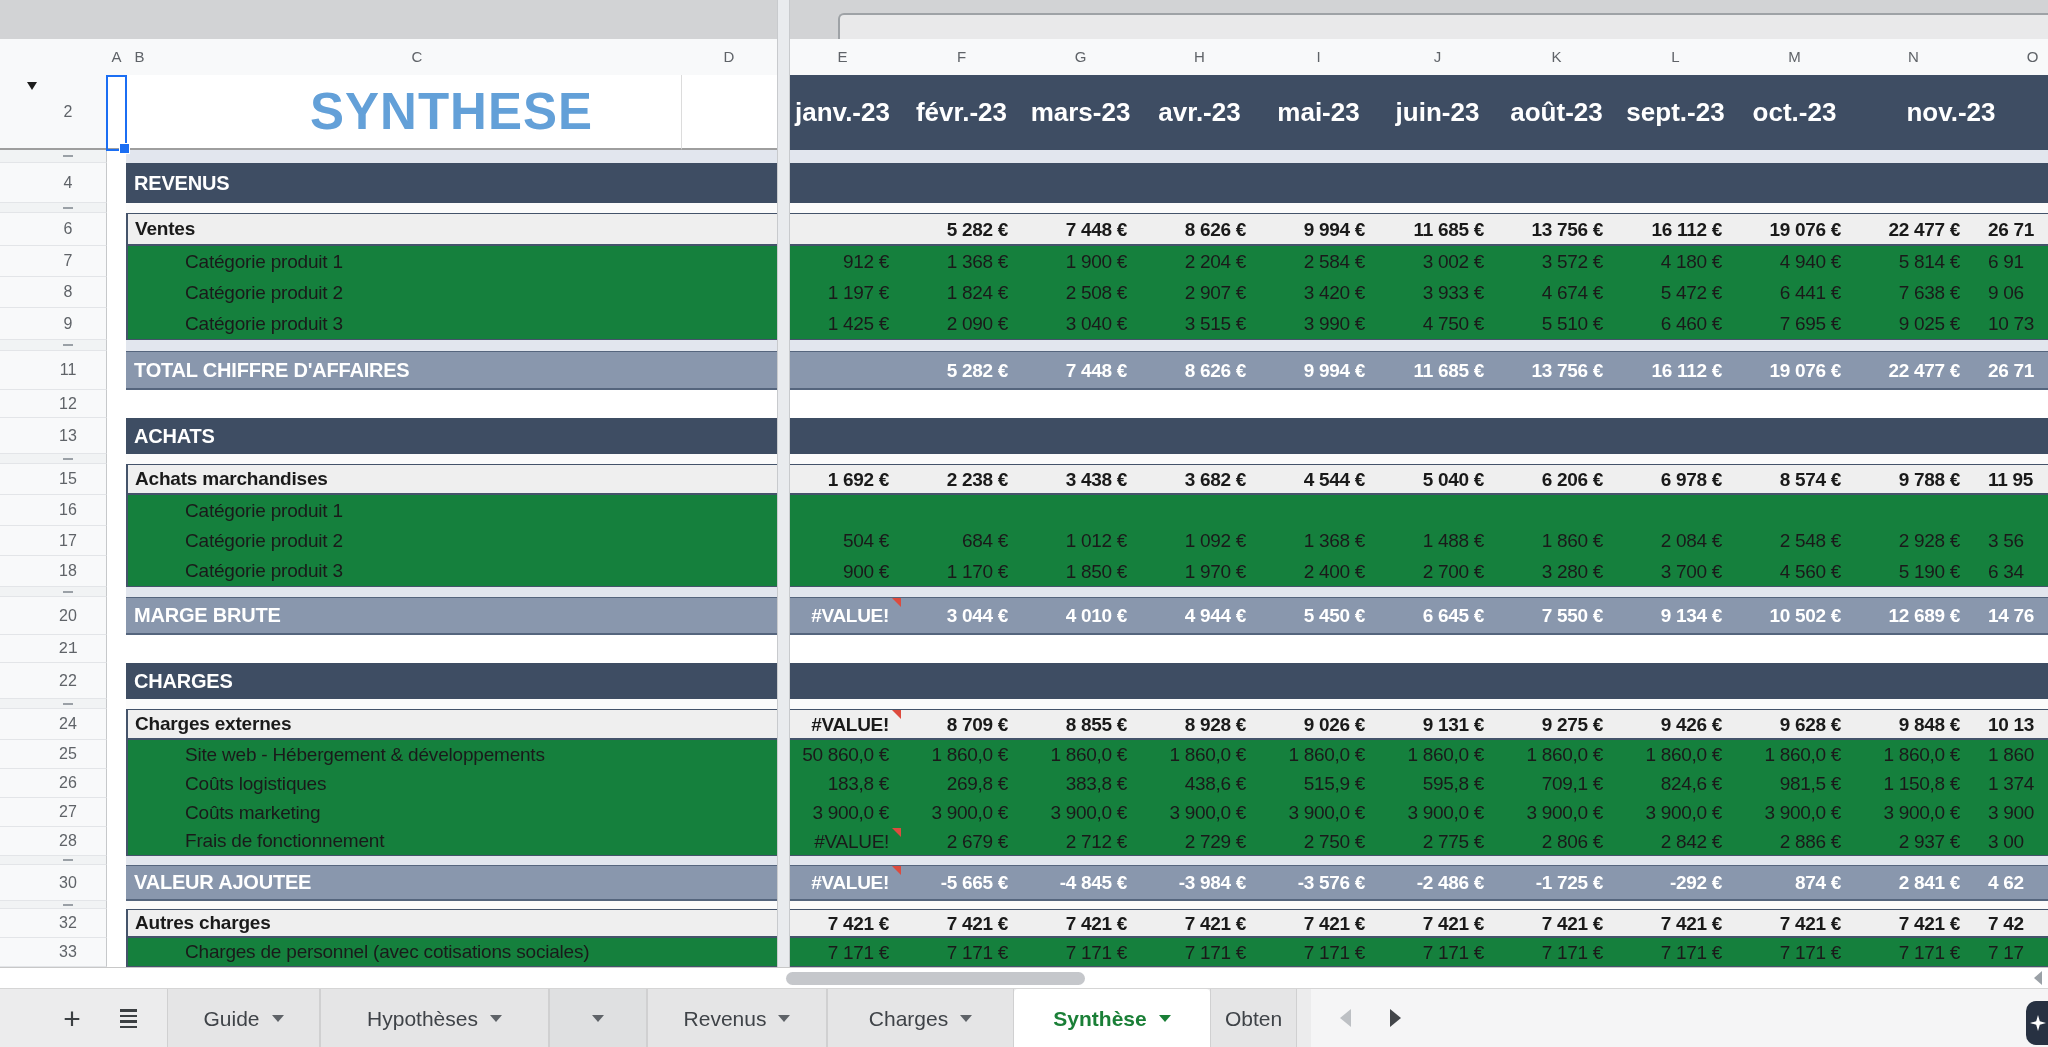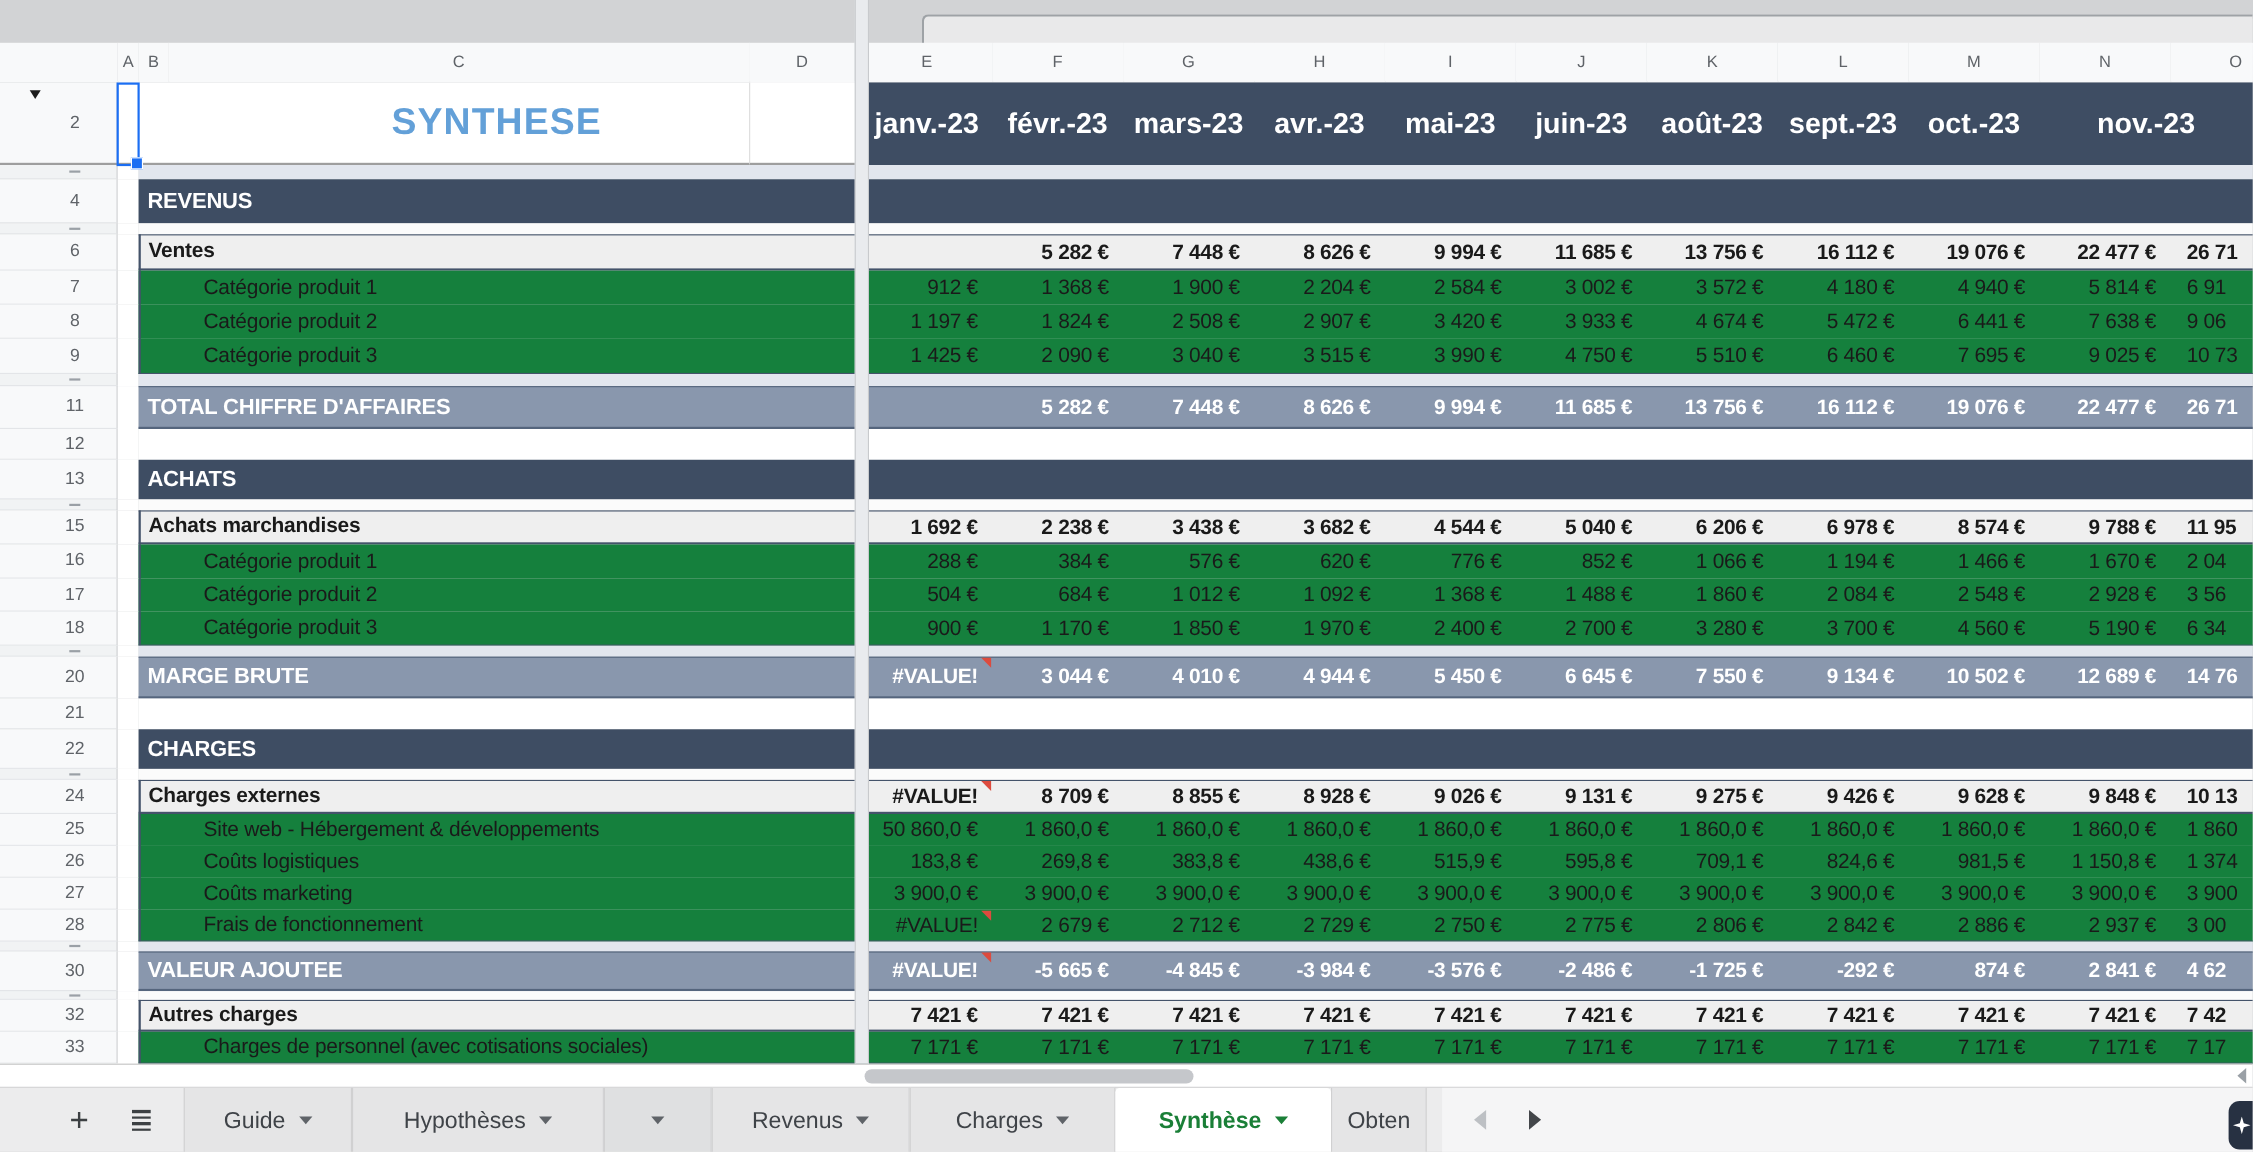--- a/index.html
+++ b/index.html
@@ -62,21 +62,21 @@
   .r-sliver.tint .band{background:#e2e6ee;}
   .dash{width:10px;height:2px;background:#9aa0a6;}
 
   
   .r-title .band-left{position:absolute;left:126px;width:651px;top:0;bottom:0;background:#fff;
     border-bottom:2px solid #9e9e9e;display:flex;align-items:center;justify-content:center;}
   .r-title .band-d{position:absolute;left:681px;width:96px;top:0;bottom:0;background:#fff;
     border-left:1px solid #dcdcdc;border-bottom:2px solid #9e9e9e;}
   .r-title .gut{border-bottom:2px solid #9e9e9e;}
   .r-title .acol{border-bottom:2px solid #9e9e9e;box-sizing:border-box;}
-  #bigtitle{font-size:34px;font-weight:bold;color:#63a0d8;letter-spacing:1px;}
+  #bigtitle{font-size:51px;font-weight:bold;color:#63a0d8;letter-spacing:1px;}
   .r-title .vals{background:#3e4d63;}
   .r-title .vcell{justify-content:center;padding:0;color:#fff;font-weight:bold;font-size:26px;
     letter-spacing:0;}
   #rowmark{position:absolute;left:27px;top:7px;width:0;height:0;
     border-top:8px solid #1c1c1c;border-left:5px solid transparent;border-right:5px solid transparent;}
 
   
   #panediv{position:absolute;left:777px;top:0;width:13px;height:967px;background:#e9ebee;
     border-left:1px solid #c8cacd;border-right:1px solid #c8cacd;box-sizing:border-box;}
 
@@ -336,33 +336,20 @@
           <div class="vcell">9 788 €</div>
           <div class="vcell last">11 95</div>
         </div>
       </div>
       <div class="row r-detail" style="height: 31px;">
         <div class="gut">16</div>
         <div class="acol"></div>
         <div class="band">
           <div class="lbl">Catégorie produit 1</div>
         </div>
-        <div class="vals">
-          <div class="vcell">288 €</div>
-          <div class="vcell">384 €</div>
-          <div class="vcell">576 €</div>
-          <div class="vcell">620 €</div>
-          <div class="vcell">776 €</div>
-          <div class="vcell">852 €</div>
-          <div class="vcell">1 066 €</div>
-          <div class="vcell">1 194 €</div>
-          <div class="vcell">1 466 €</div>
-          <div class="vcell">1 670 €</div>
-          <div class="vcell last">2 04</div>
-        </div>
       </div>
       <div class="row r-detail" style="height: 30px;">
         <div class="gut">17</div>
         <div class="acol"></div>
         <div class="band">
           <div class="lbl">Catégorie produit 2</div>
         </div>
         <div class="vals">
           <div class="vcell">504 €</div>
           <div class="vcell">684 €</div>
@@ -417,21 +404,21 @@
           <div class="vcell">4 944 €</div>
           <div class="vcell">5 450 €</div>
           <div class="vcell">6 645 €</div>
           <div class="vcell">7 550 €</div>
           <div class="vcell">9 134 €</div>
           <div class="vcell">10 502 €</div>
           <div class="vcell">12 689 €</div>
           <div class="vcell last">14 76</div>
         </div>
       </div>
-      <div class="row r-blank" style="height: 28px;">
+      <div class="row r-blank" style="height: 28px; font-family: Liberation Mono, monospace;">
         <div class="gut">21</div>
         <div class="acol"></div>
         <div class="band"></div>
       </div>
       <div class="row r-section" style="height: 36px;">
         <div class="gut">22</div>
         <div class="acol"></div>
         <div class="band">
           <div class="lbl">CHARGES</div>
         </div>

